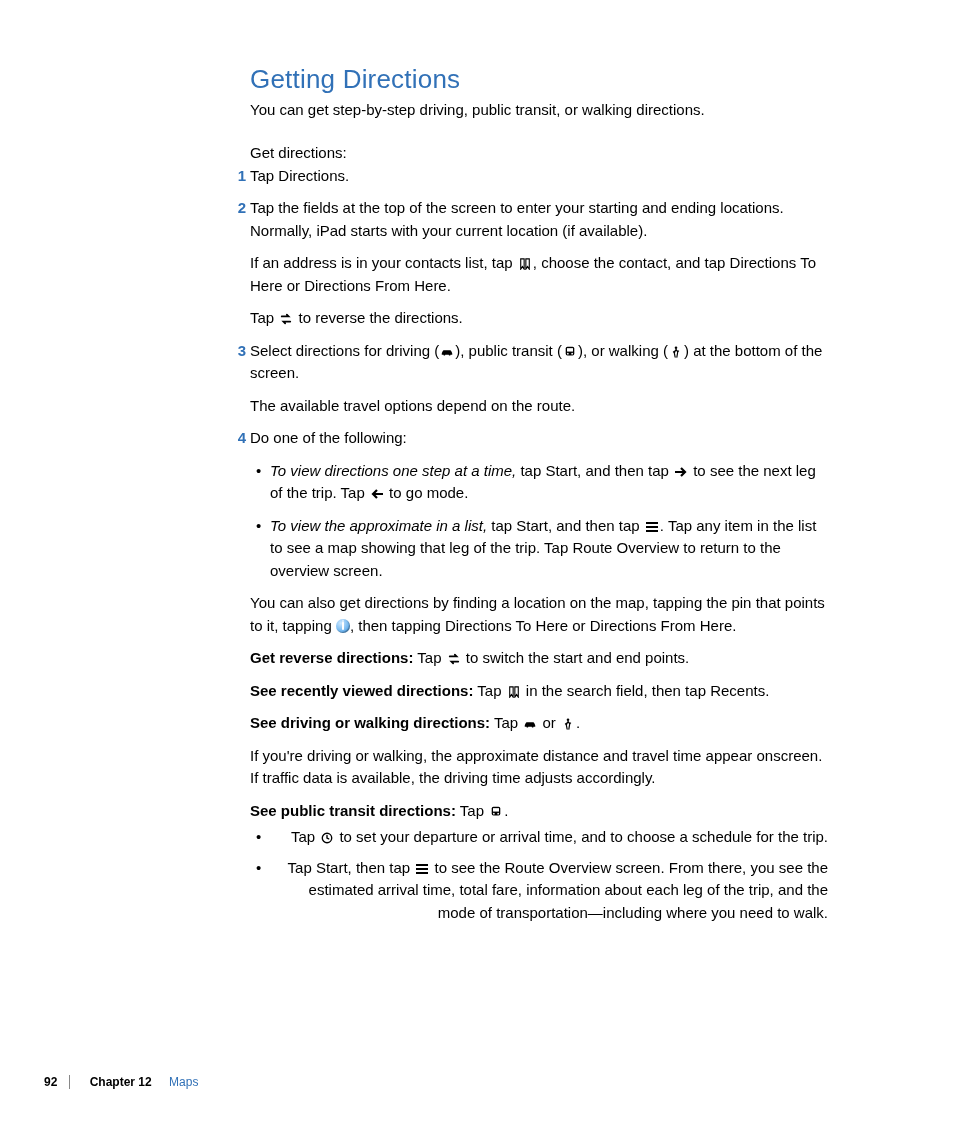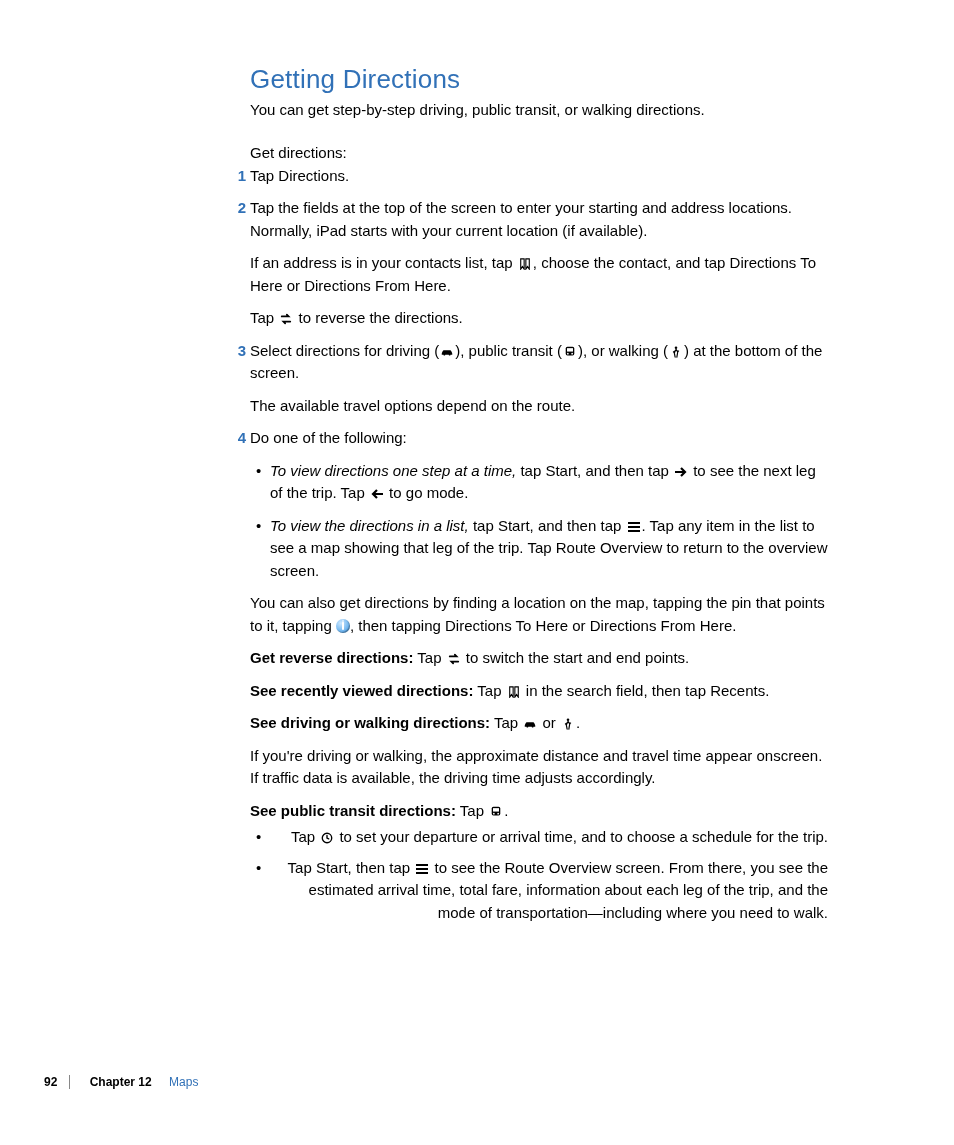--- a/index.html
+++ b/index.html
@@ -159,21 +159,21 @@
   <p class="subhead">Get directions:</p>
 
   <ol class="steps">
     <li>
       <div class="step-block">
           <p>Tap Directions.</p>
         </div>
     </li>
     <li>
       <div class="step-block">
-        <p>Tap the fields at the top of the screen to enter your starting and address locations. Normally, iPad starts with your current location (if available).</p>
+        <p>Tap the fields at the top of the screen to enter your starting and ending locations. Normally, iPad starts with your current location (if available).</p>
         <p>
           <span>If an address is in your contacts list, tap </span><span class="inline-icon"><svg viewBox="0 0 16 14">
                 <path d="M3 1h4v12L5 10 3 13z M9 1h4v12l-2-3-2 3z" fill="none" stroke="#000" stroke-width="1.3"></path>
               </svg></span><span>, choose the contact, and tap Directions To Here or Directions From Here.</span>
         </p>
         <p>
           <span>Tap </span><span class="inline-icon"><svg viewBox="0 0 16 14">
                 <path d="M3 4h8l-2-2 M13 10H5l2 2" fill="none" stroke="#000" stroke-width="2" stroke-linecap="round"></path>
               </svg></span><span> to reverse the directions.</span>
         </p>
@@ -202,21 +202,21 @@
         <p>Do one of the following:</p>
         <ul class="sub">
           <li>
             <span class="ital">To view directions one step at a time,</span><span> tap Start, and then tap </span><span class="inline-icon"><svg viewBox="0 0 14 10">
                   <path d="M1 5h9 M7 1l4 4-4 4" stroke="#000" stroke-width="2.2" fill="none"></path>
                 </svg></span><span> to see the next leg of the trip. Tap </span><span class="inline-icon"><svg viewBox="0 0 14 10">
                   <path d="M13 5H4 M7 1L3 5l4 4" stroke="#000" stroke-width="2.2" fill="none"></path>
                 </svg></span><span> to go mode.</span>
           </li>
           <li>
-            <span class="ital">To view the directions in a list,</span><span> tap Start, and then tap </span><span class="inline-icon"><svg viewBox="0 0 14 12">
+            <span class="ital">To view the approximate in a list,</span><span> tap Start, and then tap </span><span class="inline-icon"><svg viewBox="0 0 14 12">
                   <rect x="1" y="1" width="12" height="2" fill="#000"></rect>
                   <rect x="1" y="5" width="12" height="2" fill="#000"></rect>
                   <rect x="1" y="9" width="12" height="2" fill="#000"></rect>
                 </svg></span><span>. Tap any item in the list to see a map showing that leg of the trip. Tap Route Overview to return to the overview screen.</span>
           </li>
         </ul>
       </div>
     </li>
   </ol>
 

